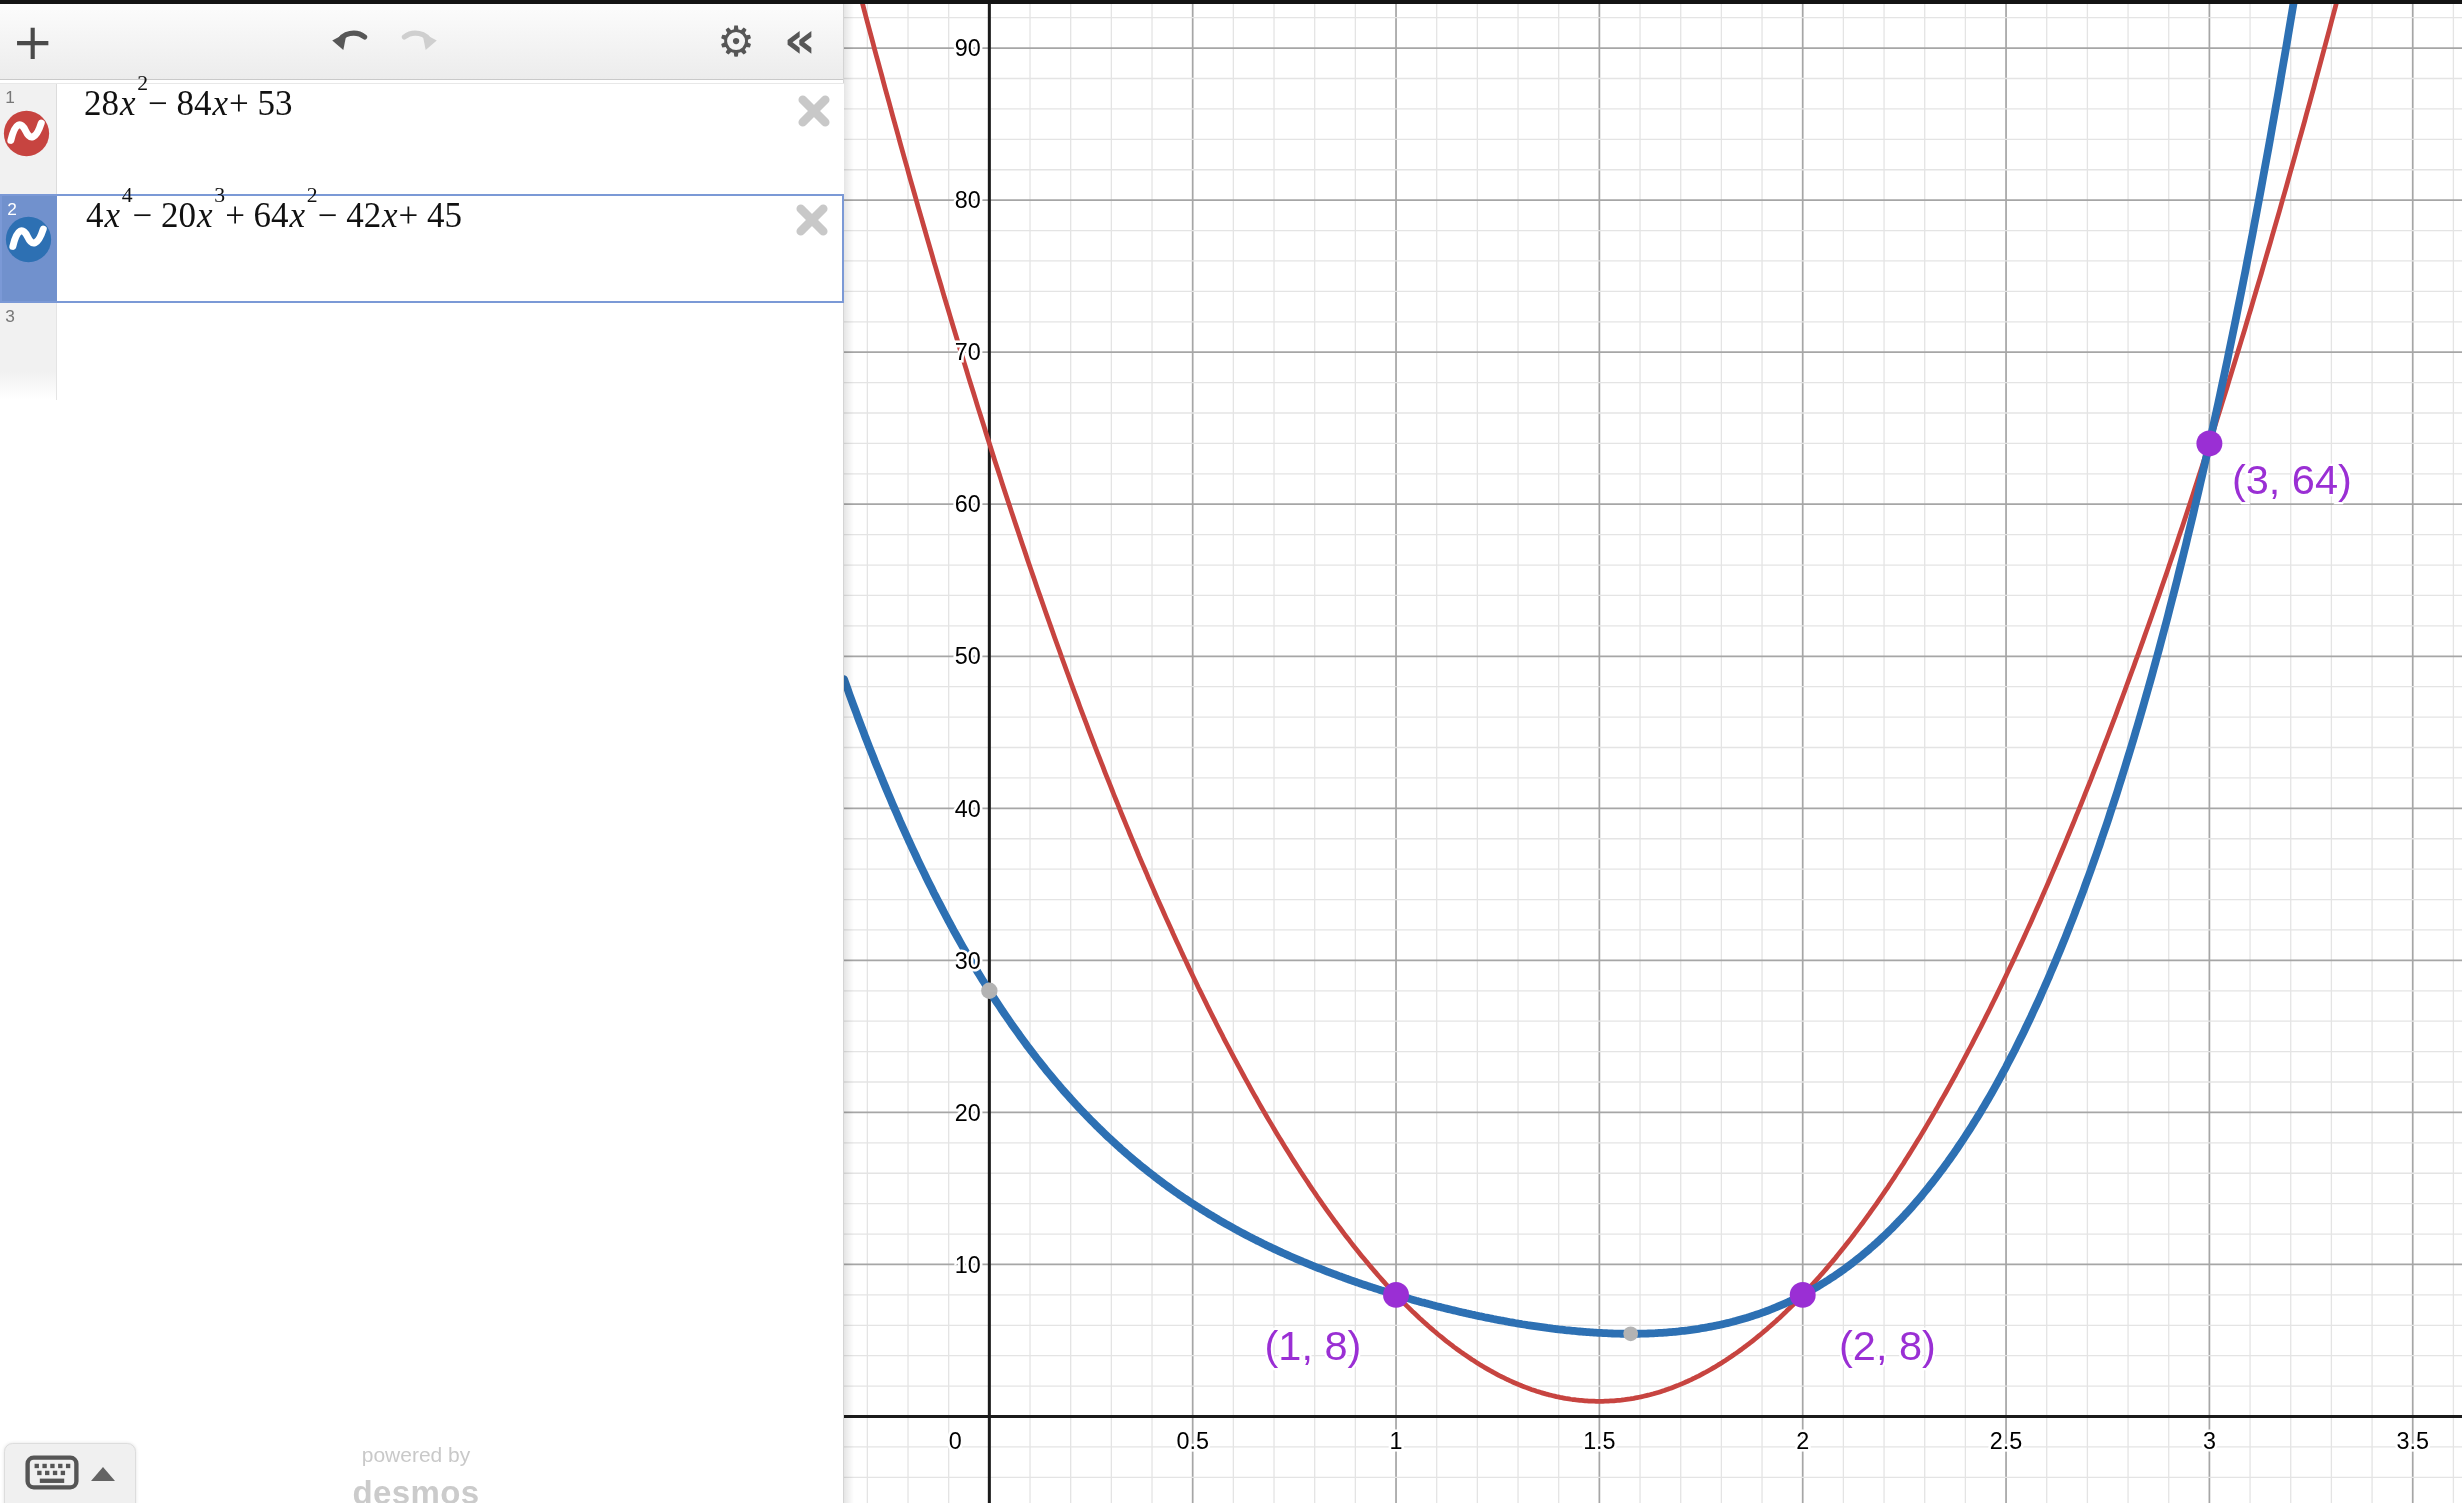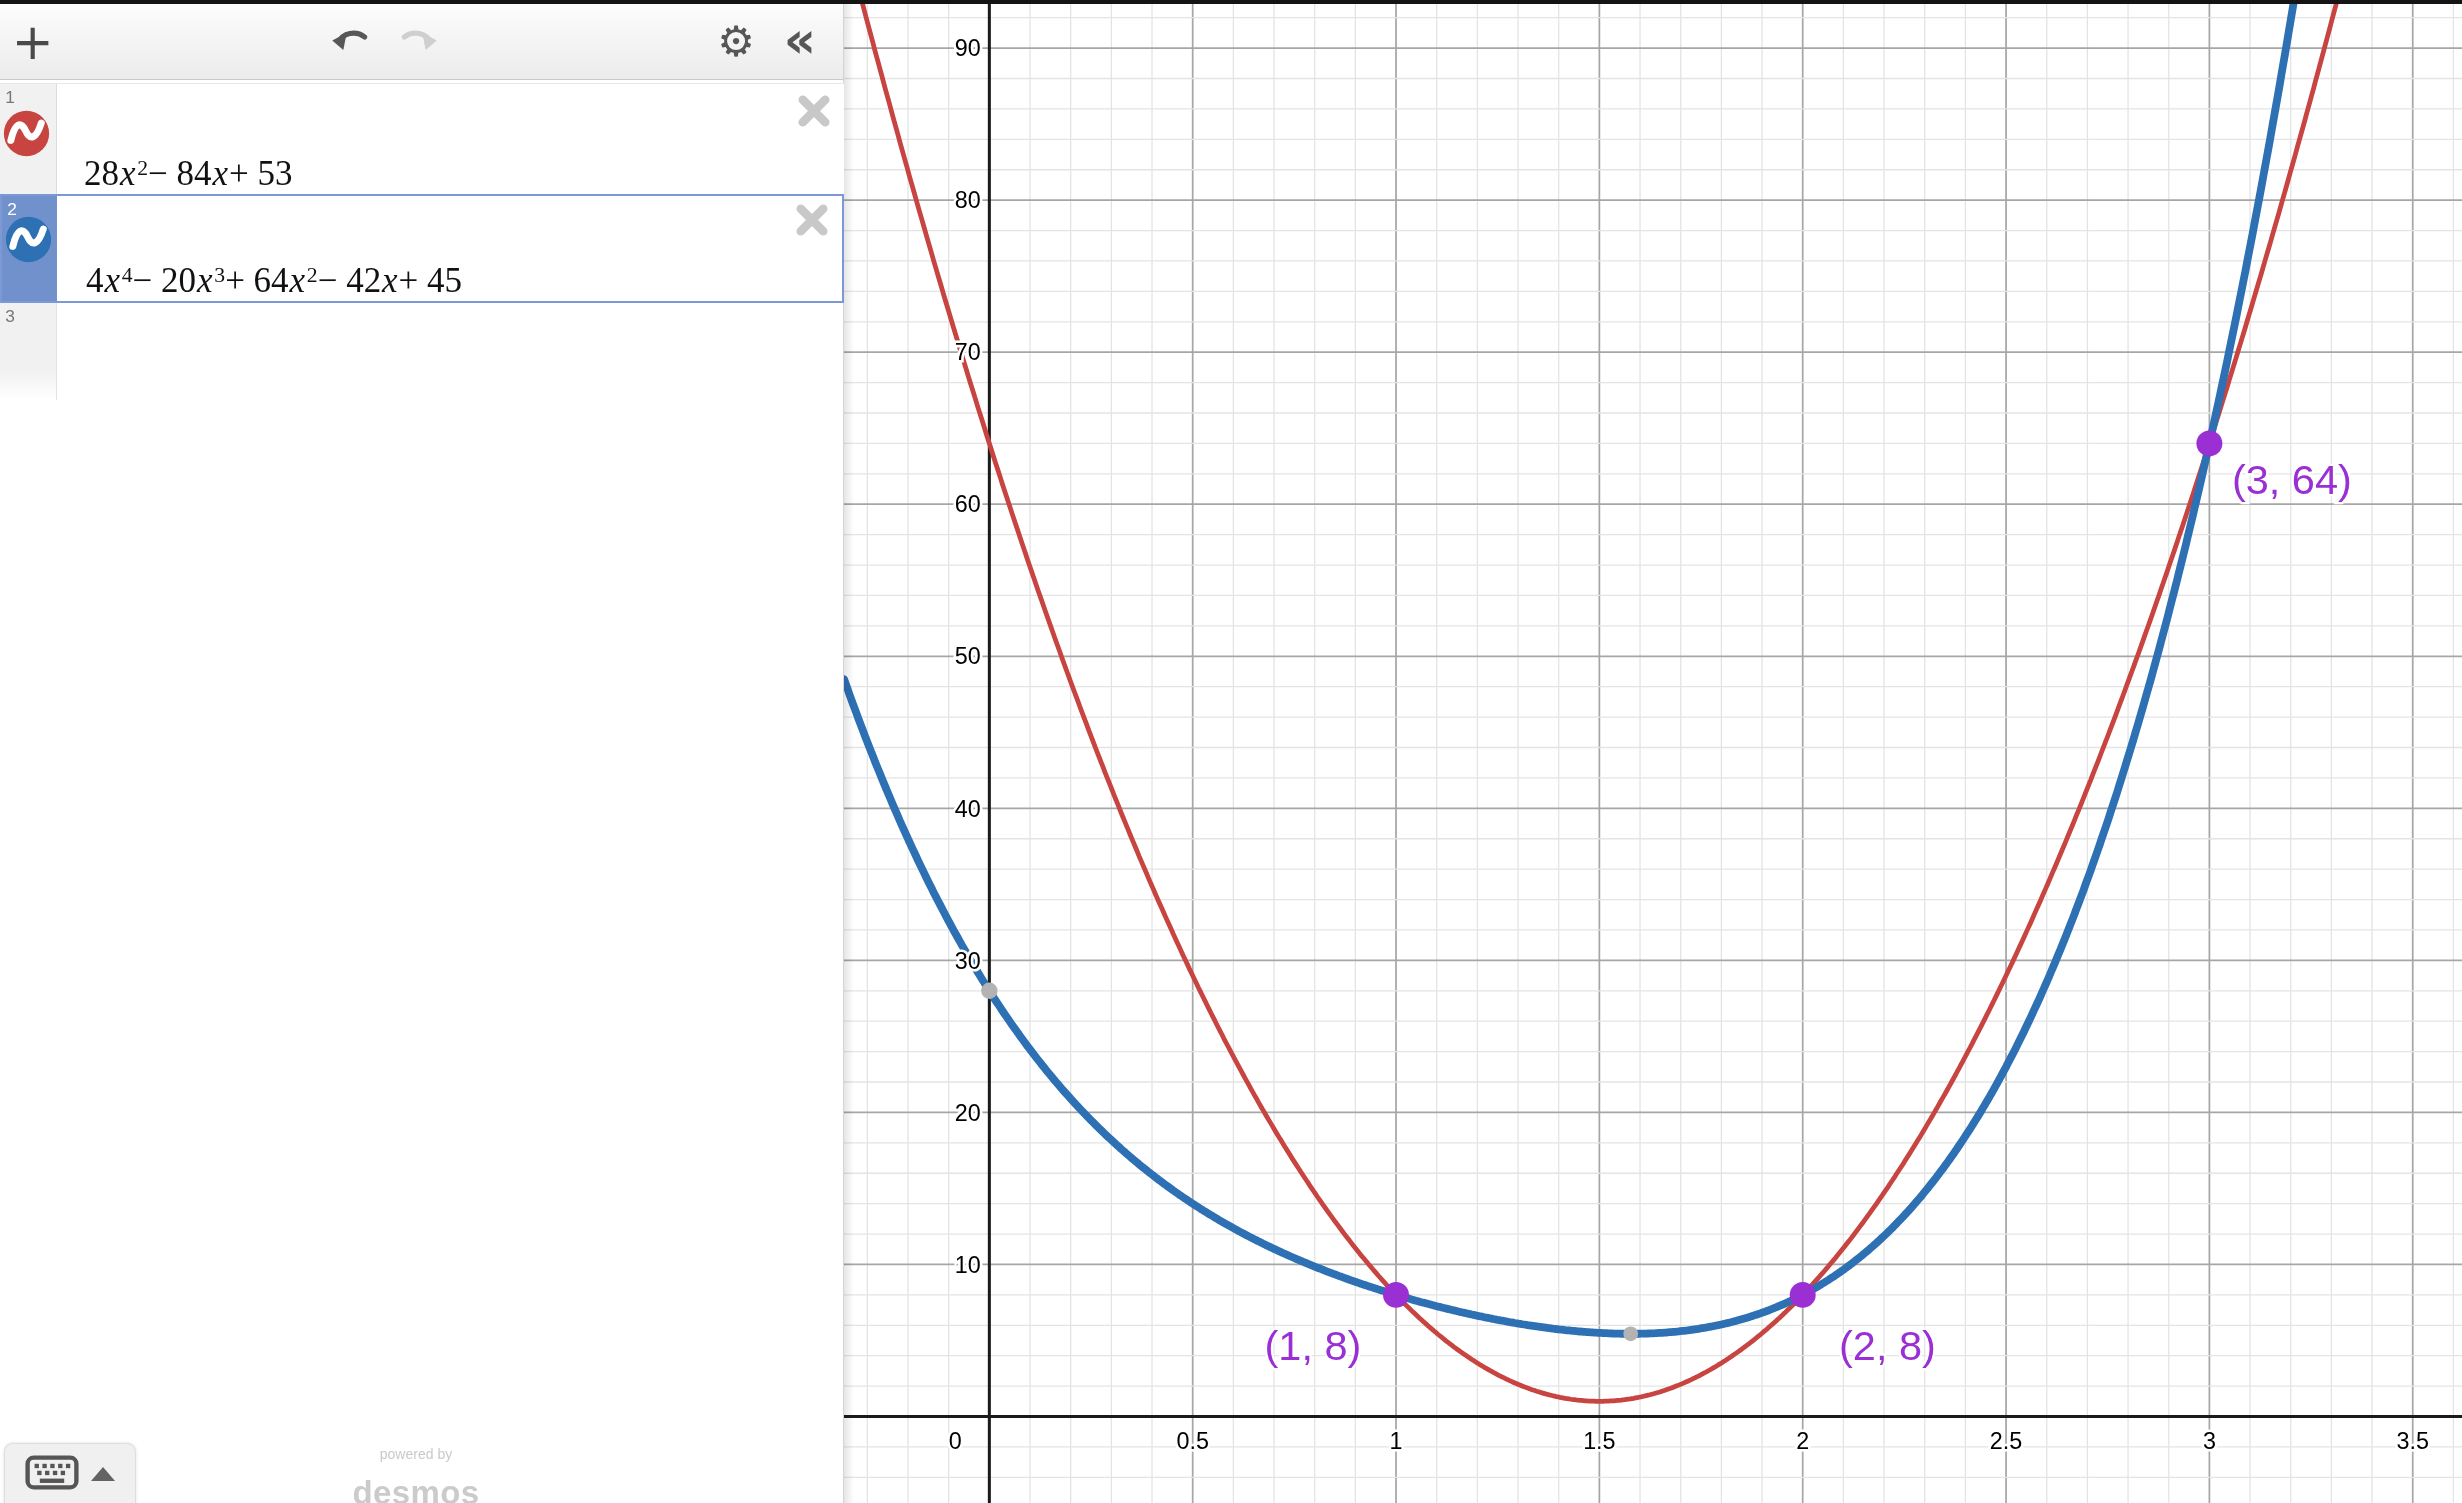--- a/index.html
+++ b/index.html
@@ -32,39 +32,39 @@
   .row-1{height:111px;border-top:0.9px solid #e8e8e8;}
   .row-2{height:109px;border:2.6px solid #7b99d6;}
   .gutter{position:absolute;left:0;top:0;bottom:0;width:57px;background:#f1f1f1;
     border-right:0.9px solid #dcdcdc;box-sizing:border-box;}
   .row-2 .gutter{background:#7191cd;border-right:none;width:55px;}
   .row-num{position:absolute;left:5.2px;top:2.6px;font-size:17.3px;color:#777;}
   .row-2 .row-num{color:#fff;}
   .wave-icon{position:absolute;left:2.6px;}
   .row-1 .wave-icon{top:26px;}
   .row-2 .wave-icon{top:20px;}
-  .expr{position:absolute;left:84px;top:0;bottom:0;right:69px;display:flex;align-items:flex-end;
+  .expr{position:absolute;left:84px;top:0;bottom:0;right:69px;display:flex;align-items:flex-start;
     font-family:"Liberation Serif","DejaVu Serif",serif;font-size:35px;color:#111;white-space:nowrap;}
   .expr .v{font-style:italic;padding:0 0.9px;}
   .expr .s{font-size:62%;position:relative;top:-0.62em;margin-left:0.9px;}
   .close-x{position:absolute;right:11.2px;background:none;border:none;padding:0;cursor:pointer;}
   .row-1 .close-x{top:7.8px;}
   .row-2 .close-x{top:5.2px;}
   .row-3{position:relative;height:97px;}
   .row-3 .gutter{background:linear-gradient(#f1f1f1 70%,rgba(241,241,241,0));border-right:0.9px solid #e4e4e4;}
   
   #kbd-btn{position:absolute;left:3.5px;top:1443px;width:132px;height:61px;background:#f0f0f0;
     border:0.9px solid #ddd;border-radius:8.7px 8.7px 0 0;box-shadow:0 0.9px 3.5px rgba(0,0,0,0.12);
     display:flex;align-items:center;justify-content:center;gap:12px;cursor:pointer;}
   #kbd-tri{width:0;height:0;border-left:12px solid transparent;border-right:12px solid transparent;
     border-bottom:14px solid #636363;}
   
   #watermark{position:absolute;left:344px;top:1445px;width:144px;text-align:center;color:#cbcbcb;
     user-select:none;}
-  #wm1{font-size:14px;line-height:19px;color:#c9c9c9;}
+  #wm1{font-size:21px;line-height:19px;color:#c9c9c9;}
   #wm2{font-size:33px;line-height:35px;font-weight:bold;letter-spacing:0.4px;color:#cbcbcb;margin-top:11px;}
 </style>
 </head>
 <body>
 
 <div id="app">
 
   <div id="topstrip"></div>
 
   <div id="graph-wrap">

